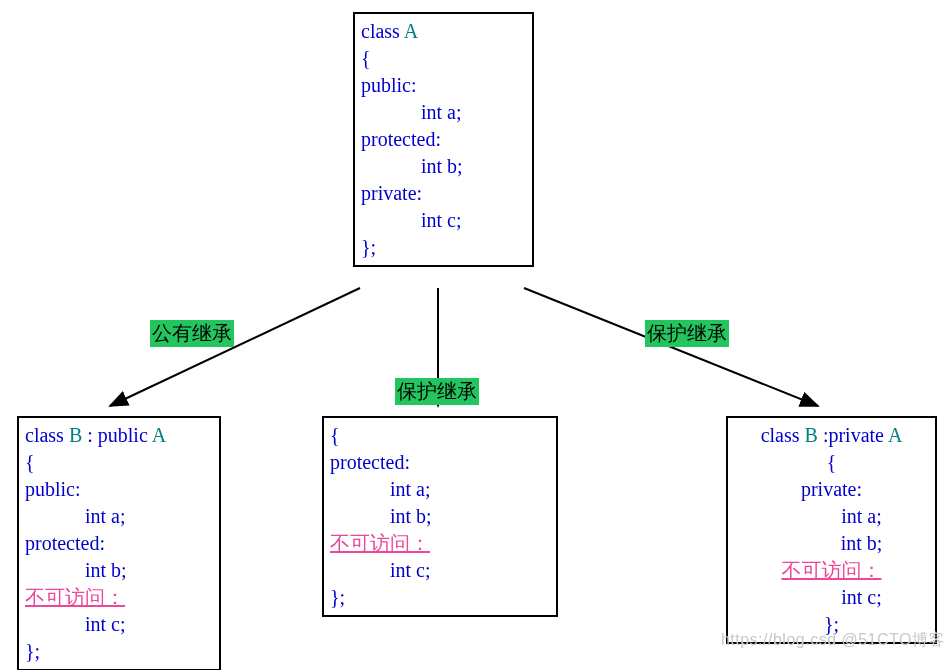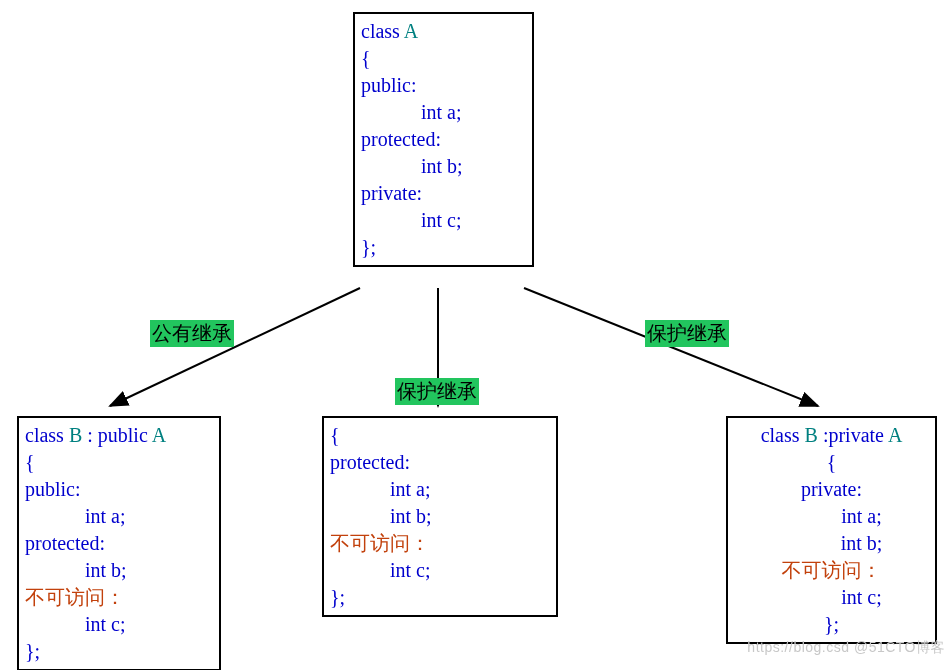--- a/index.html
+++ b/index.html
@@ -16,41 +16,41 @@
   .box {
     position: absolute;
     border: 2px solid #000;
     background: #fff;
     padding: 4px 6px;
     line-height: 1.35;
     margin-top: 8px;
   }
   .kw-blue { color: #0000cd; } 
   .name-teal { color: #008080; } 
-  .red { color: #c2410c; }
+  .red { color: #ec4899; text-decoration: underline; }
   .indent { display: inline-block; width: 60px; }
   .label {
     position: absolute;
     font-family: "SimSun", "宋体", sans-serif;
     color: #000;
     font-size: 20px;
     background: #22c55e;
     padding: 0 2px;
   }
   svg.lines {
     position: absolute;
     left: 0; top: 0;
     width: 951px; height: 670px;
     pointer-events: none;
   }
   .watermark {
     position: absolute;
     right: 6px;
-    bottom: 13px;
-    font-size: 14px;
+    bottom: 19px;
+    font-size: 16px;
     color: #c8c8c8;
     font-family: Arial, sans-serif;
     letter-spacing: 0.5px;
   }
 </style>
 </head>
 <body>
 
 <svg class="lines">
   <defs>

